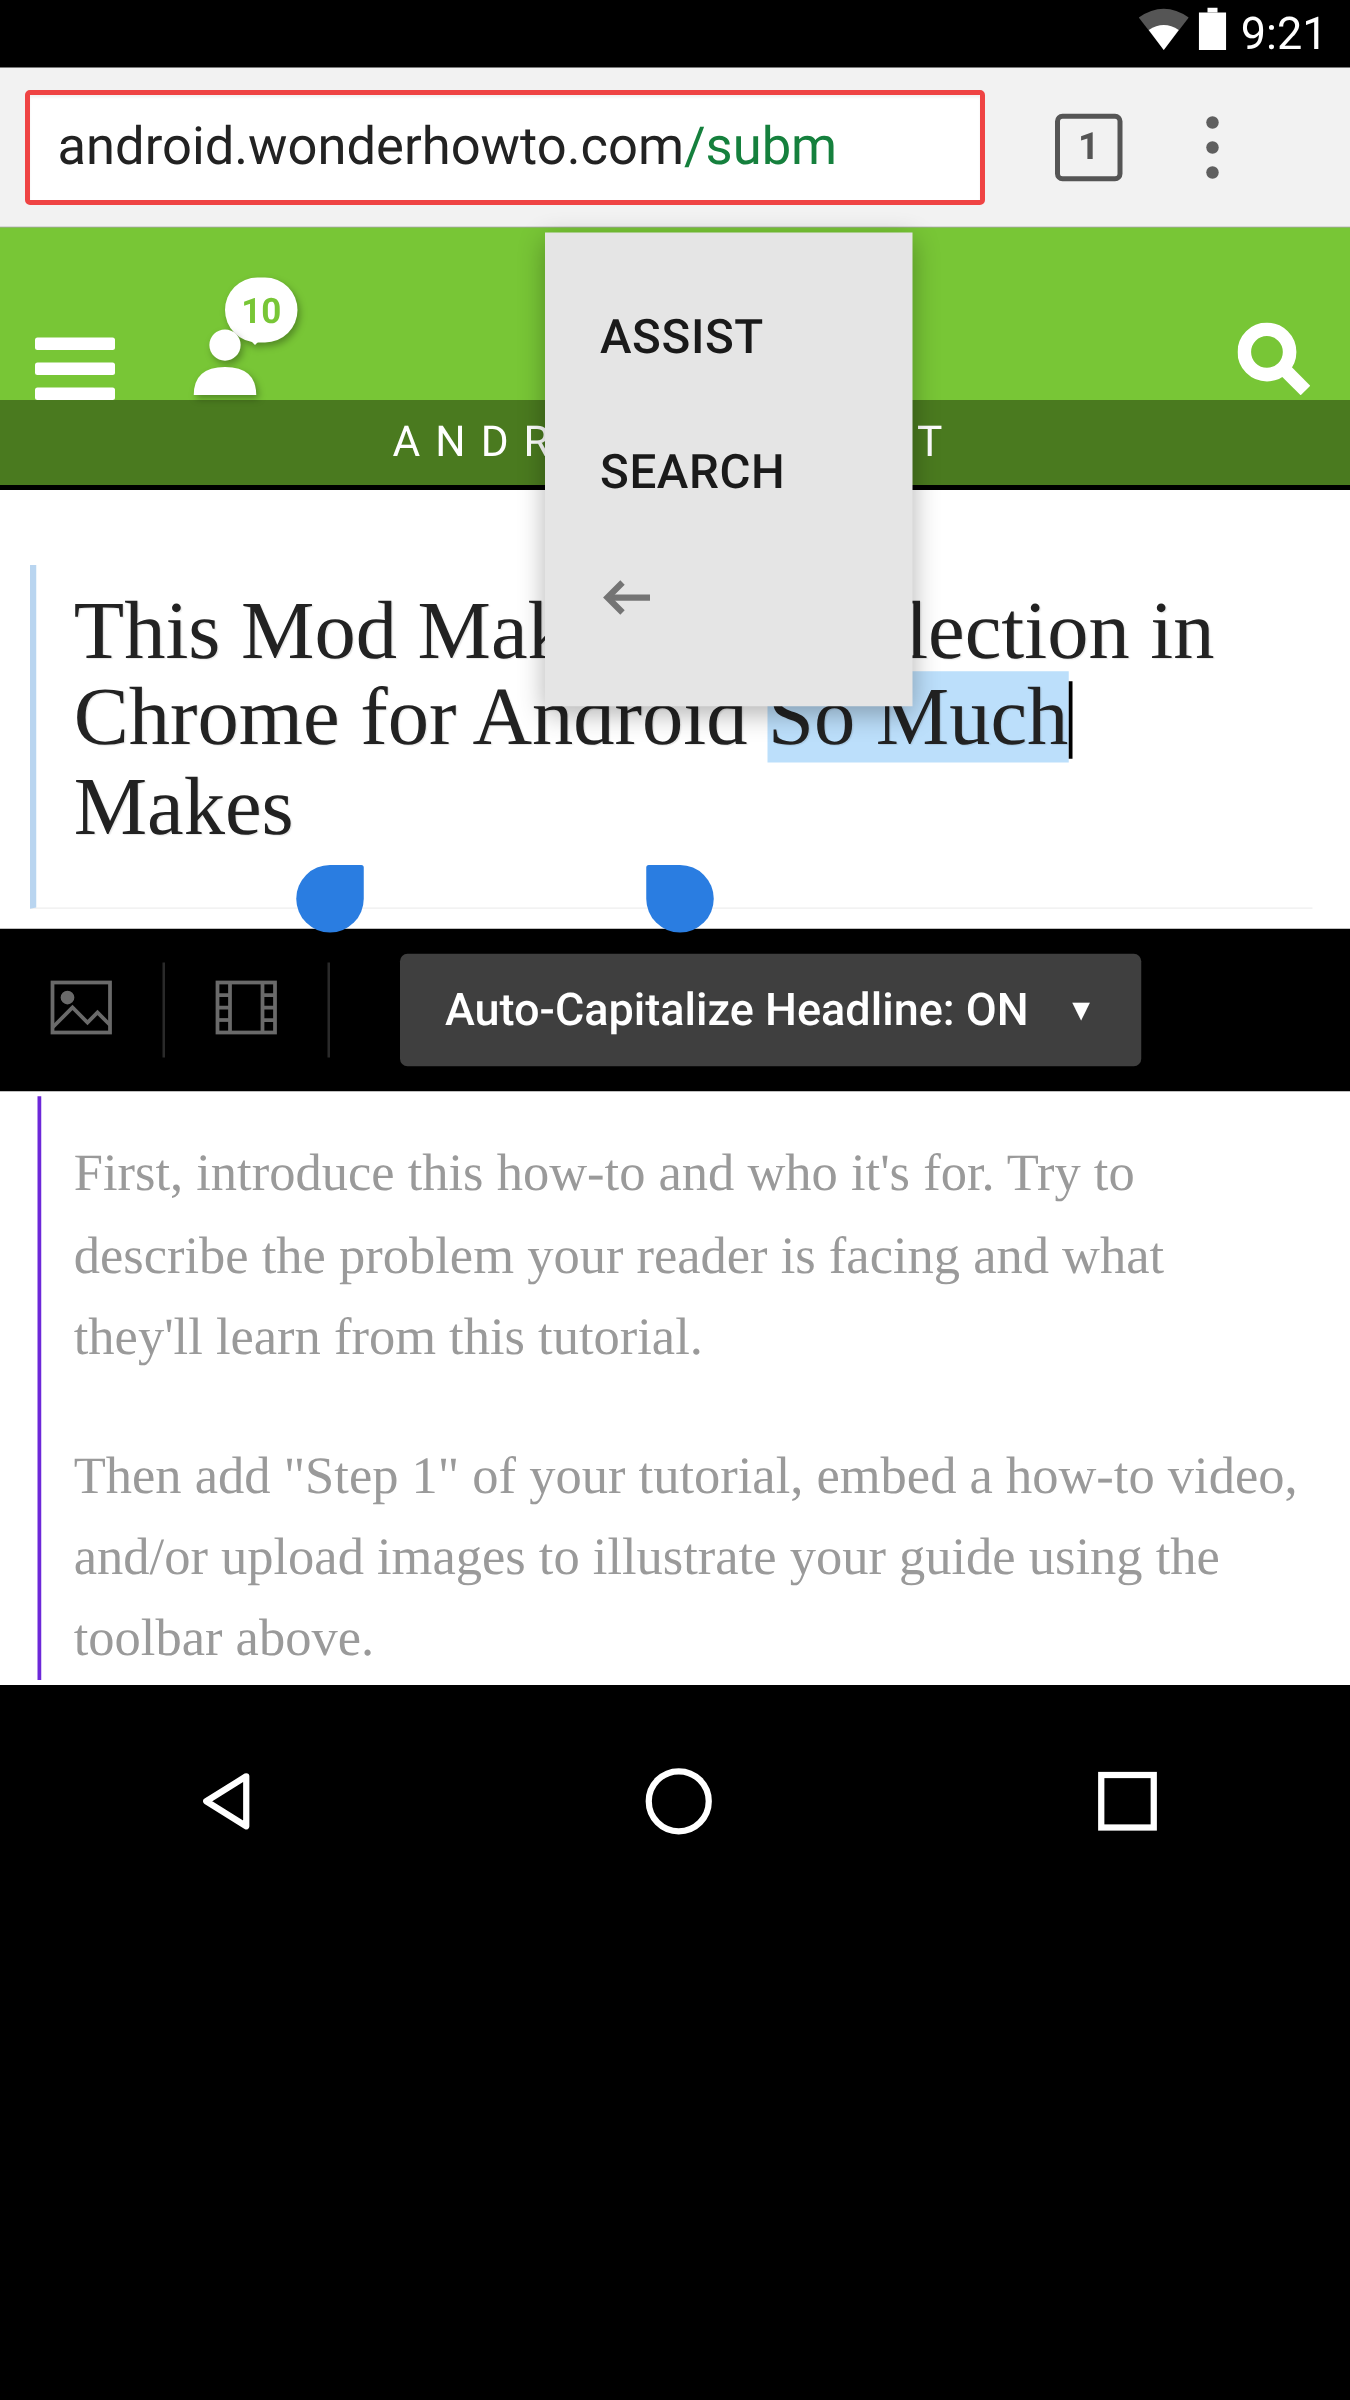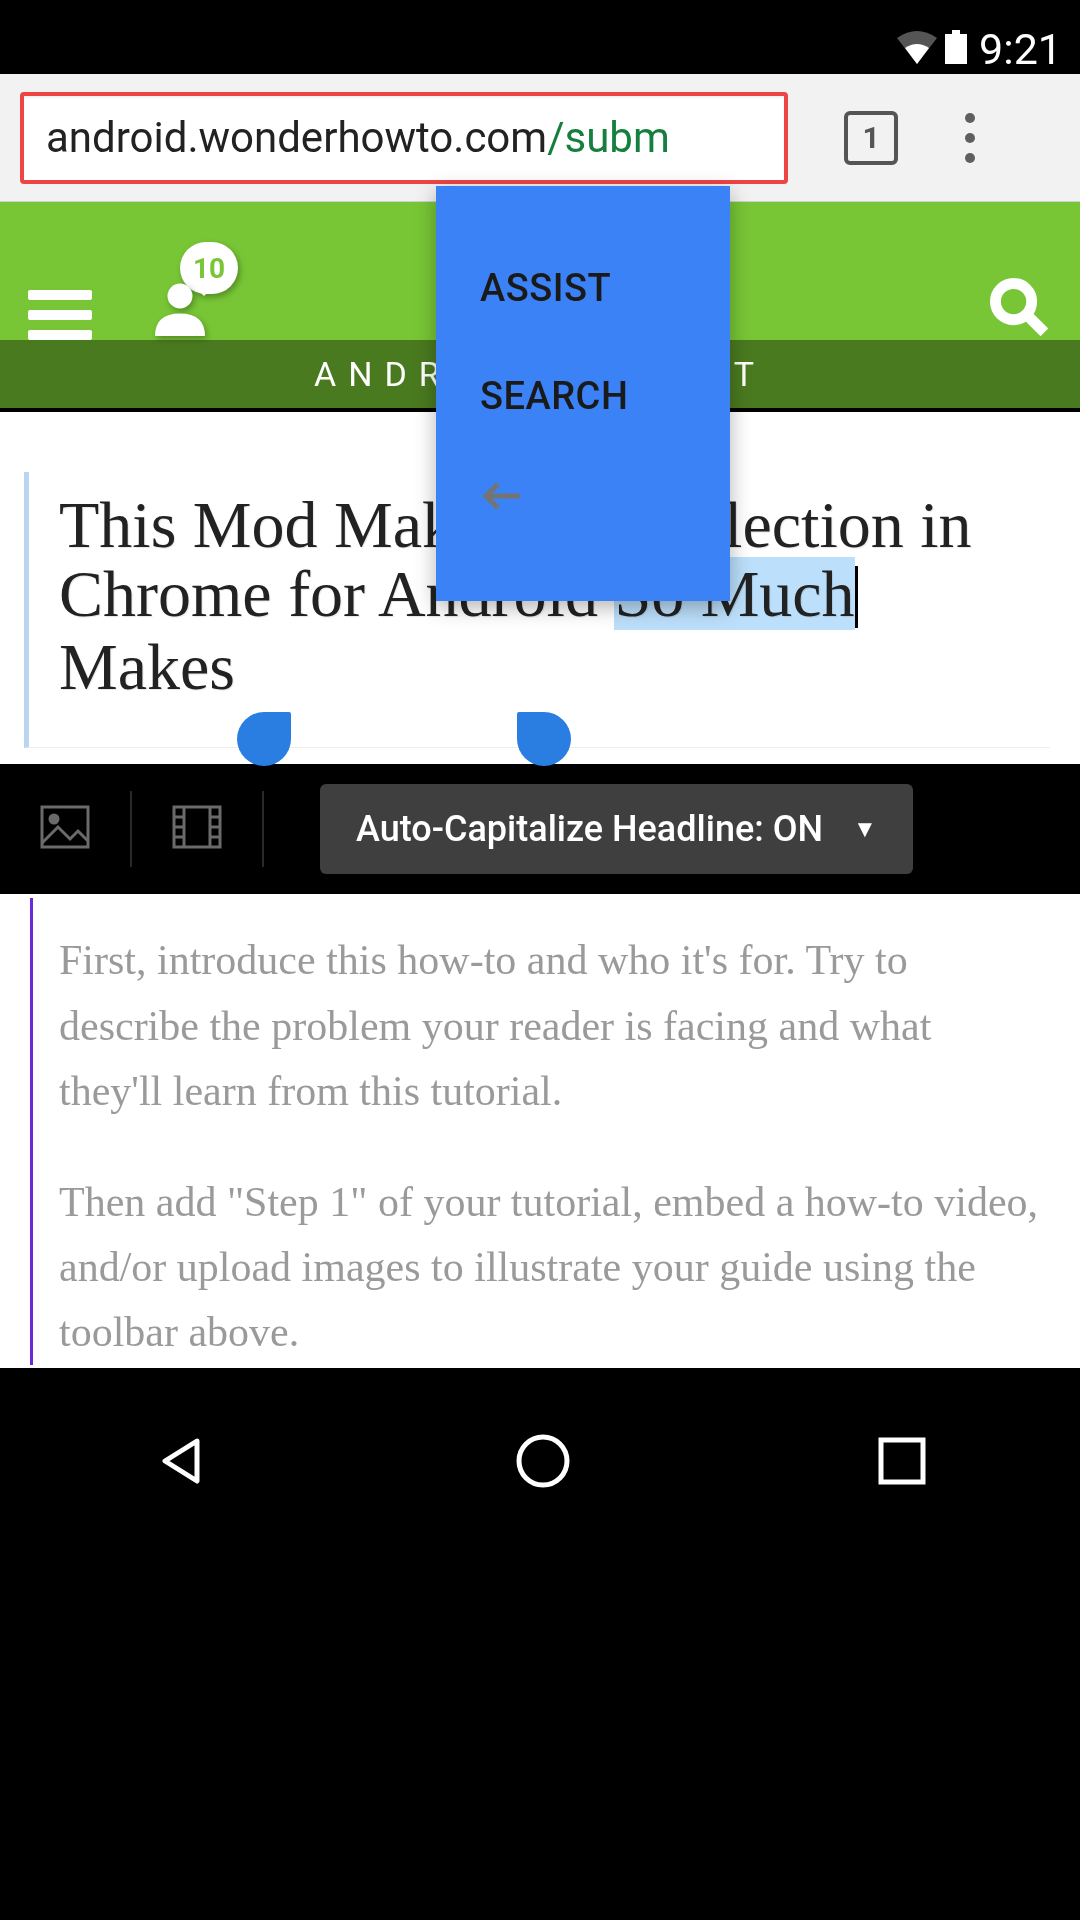--- a/index.html
+++ b/index.html
@@ -1,21 +1,21 @@
 <!DOCTYPE html>
 <html><head>
 <meta charset="utf-8">
 <style>
   * { margin: 0; padding: 0; box-sizing: border-box; }
   html, body { width: 1080px; height: 1920px; font-family: Roboto, Arial, sans-serif; background: #000; overflow: hidden; }
   
   .status-bar {
     height: 54px; background: #000; color: #fff;
-    display: flex; align-items: flex-end; justify-content: flex-end;
-    padding: 0 18px; font-size: 43px; font-weight: 400; margin-top: 20px;
+    display: flex; align-items: center; justify-content: flex-end;
+    padding: 0 18px; font-size: 36px; font-weight: 400;
   }
   .status-bar .wifi-icon { margin-right: 8px; }
   .status-bar .battery-icon { margin-right: 12px; }
   
   .chrome-toolbar {
     height: 128px; background: #f2f2f2;
     display: flex; align-items: center; padding: 0 20px;
     border-bottom: 1px solid #d0d0d0;
   }
   .url-bar {
@@ -138,23 +138,23 @@
 
   .bottom-gap { height: 24px; background: #000; }
   .nav-bar {
     height: 142px; background: #000; display: flex;
     align-items: center; justify-content: space-around;
   }
   .nav-btn svg { stroke: #fff; fill: none; stroke-width: 5; }
   
   .context-menu {
     position: absolute; top: 186px; left: 436px;
-    width: 294px; background: #3b82f6;
+    width: 294px; background: #e5e5e5;
     box-shadow: 0 6px 20px rgba(0,0,0,0.3);
-    padding: 48px 0;
+    padding: 30px 0;
     z-index: 100;
   }
   .menu-item {
     padding: 32px 44px; font-size: 38px; font-weight: 500;
     color: #1a1a1a; letter-spacing: 0.5px;
   }
   .menu-back { padding: 24px 44px; color: #747474; font-size: 44px; }
 </style>
 </head>
 <body>

